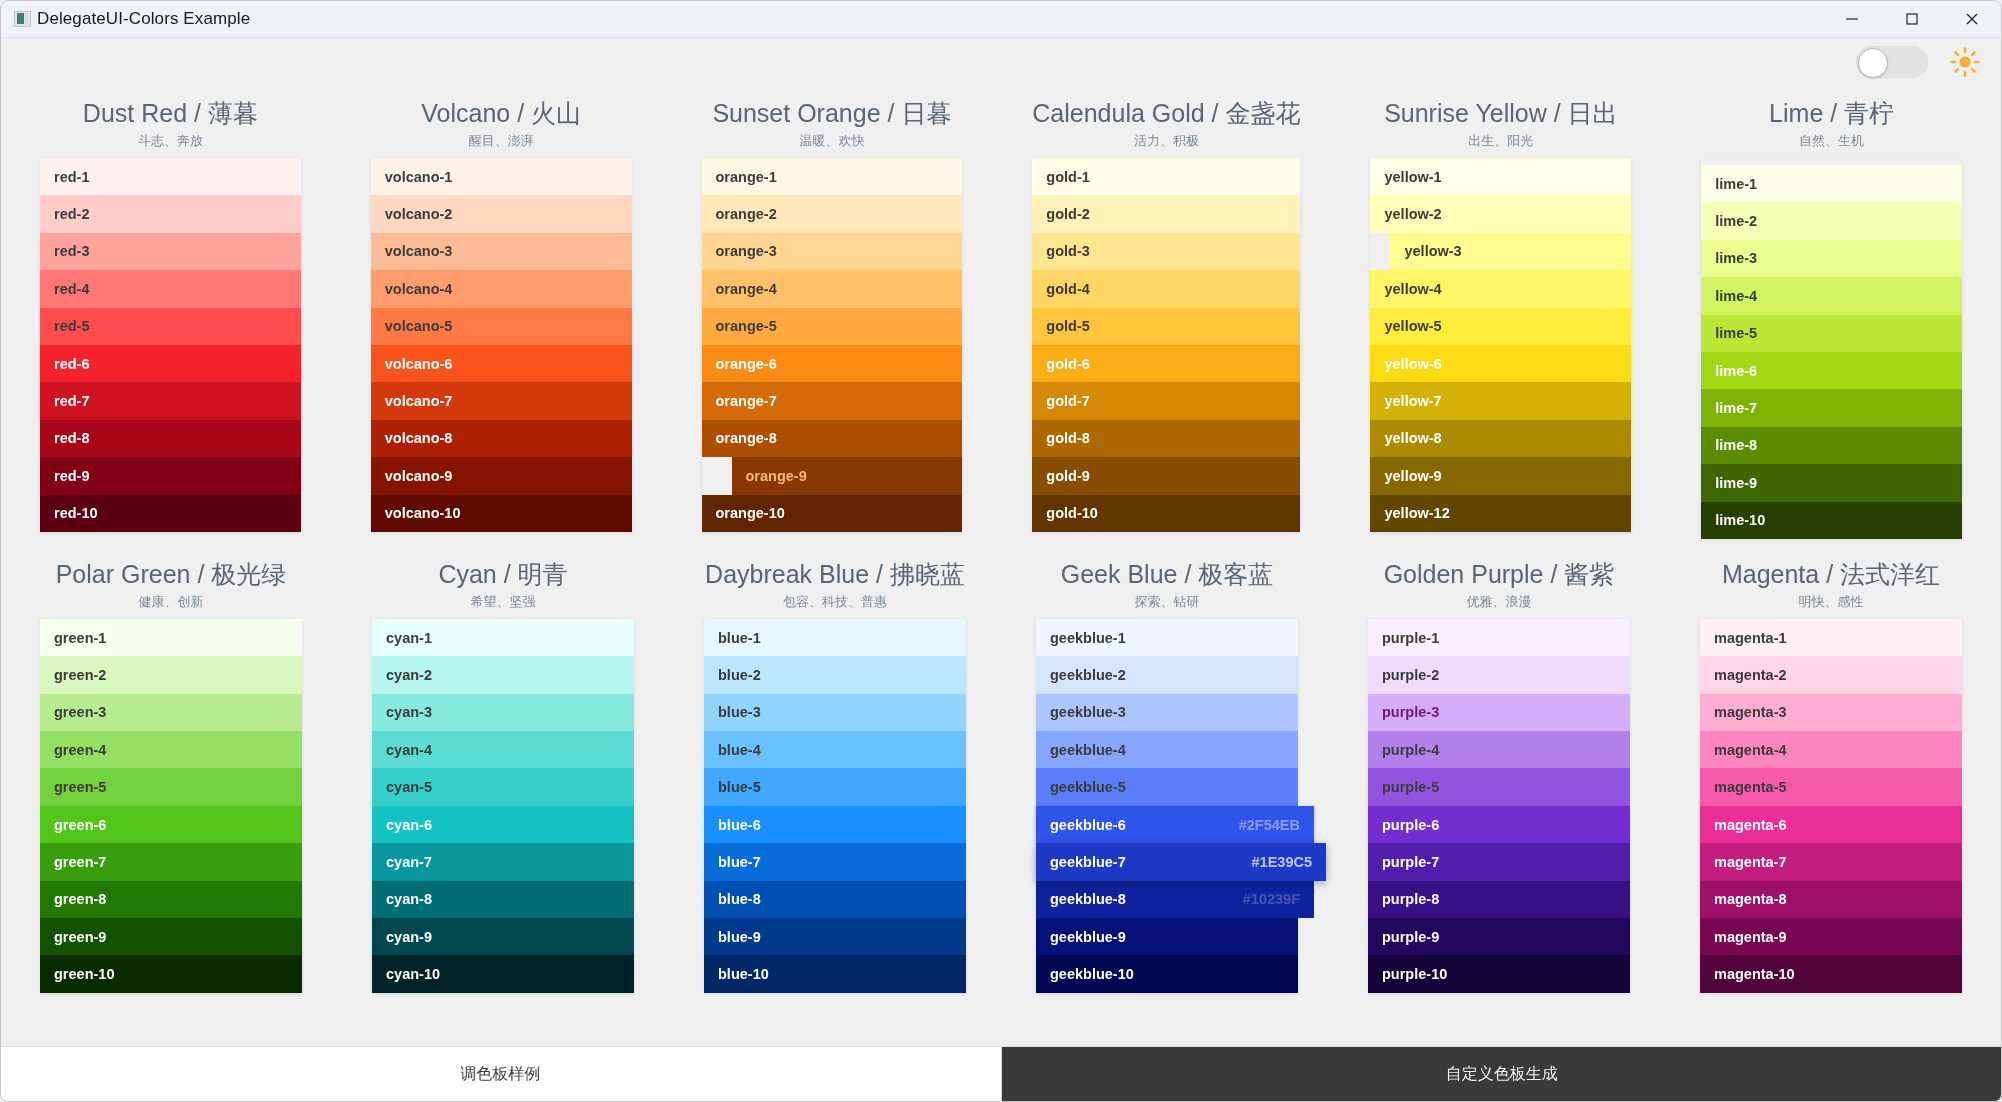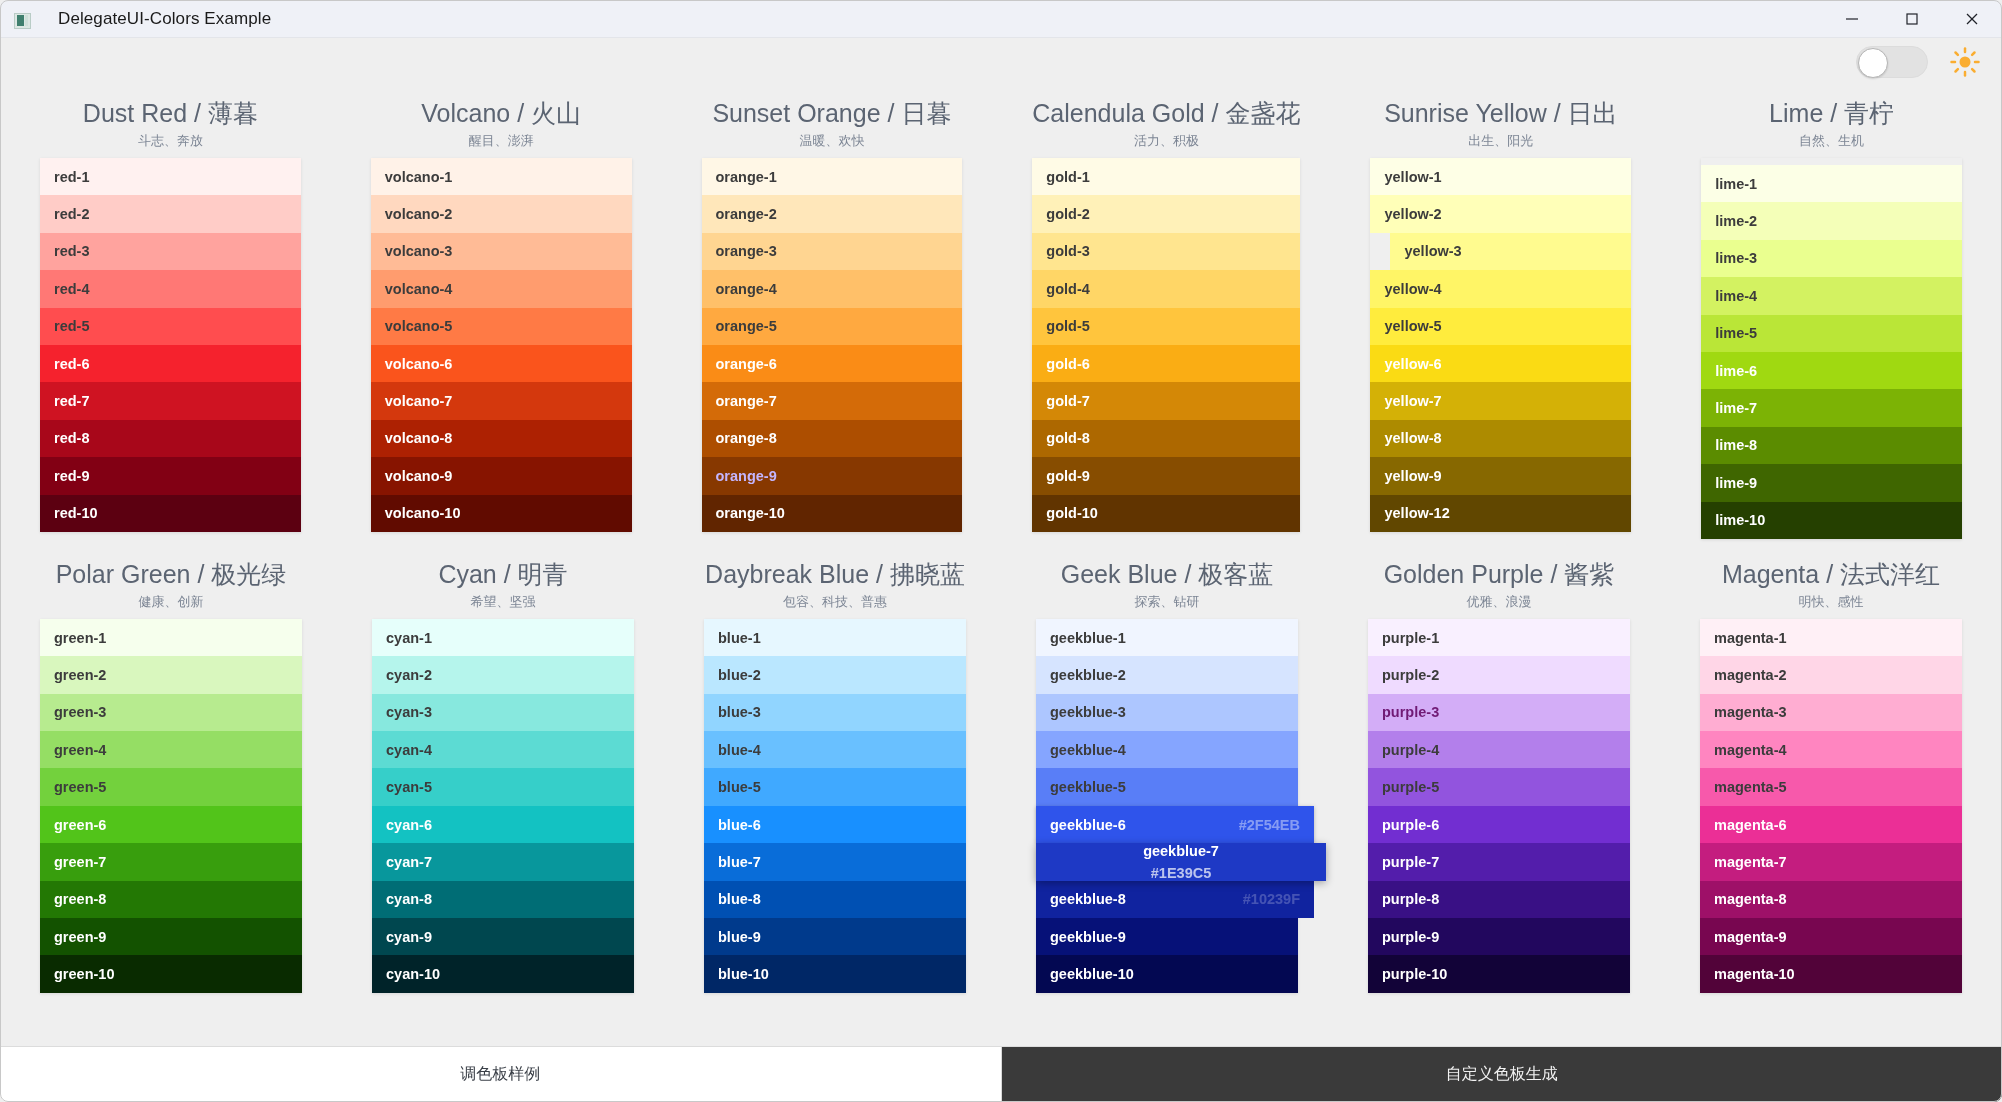--- a/index.html
+++ b/index.html
@@ -18,21 +18,21 @@
 
   
   .titlebar {
     height: 38px; min-height: 38px;
     background: #eff1f7;
     display: flex; align-items: center;
     border-top-left-radius: 8px; border-top-right-radius: 8px;
     border-bottom: 1px solid #e3e5ea;
     position: relative;
   }
-  .titlebar-left { display: flex; align-items: flex-end; padding-left: 14px; gap: 27px; }
+  .titlebar-left { display: flex; align-items: center; padding-left: 14px; gap: 6px; }
   .app-icon {
     width: 17px; height: 16px;
     background: #dde8e4;
     border: 1px solid #b9ccc6;
     display: flex; align-items: center;
     padding: 2px;
   }
   .app-icon i { display: block; width: 7px; height: 11px; background: #3f7f6e; }
   .app-icon i + i { width: 3px; background: #cfe0da; margin-left: 1px; }
   .title-text { font-size: 17px; color: #1a1a1a; letter-spacing: .1px; }
@@ -102,21 +102,21 @@
     display: flex; align-items: center;
     padding: 0 14px;
     font-size: 14.5px;
     font-weight: bold;
     position: relative;
     justify-content: space-between;
   }
   .sw .hex { font-weight: bold; font-size: 14.5px; opacity: .55; }
   
   .sw.hov1 { width: calc(100% + 16px); box-shadow: 0 1px 4px rgba(0,0,0,.25); z-index: 2; }
-  .sw.hov2 { width: calc(100% + 28px); box-shadow: 0 2px 8px rgba(0,0,0,.32); z-index: 3; flex-direction: column; }
+  .sw.hov2 { width: calc(100% + 28px); box-shadow: 0 2px 8px rgba(0,0,0,.32); z-index: 3; }
   .sw.hov3 { width: calc(100% + 16px); z-index: 1; }
   .sw.hov3 .hex { opacity: .22; }
   .sw.hov1 .hex { opacity: .42; }
   .sw.hov2 .hex { opacity: .70; }
 
   
   .tabbar {
     height: 56px; min-height: 56px;
     display: flex;
     border-bottom-left-radius: 8px; border-bottom-right-radius: 8px;
@@ -283,21 +283,21 @@
             </div>
             <div class="sw" style="background: rgb(250, 140, 22); color: rgb(255, 255, 255);">
               <span>orange-6</span>
             </div>
             <div class="sw" style="background: rgb(212, 107, 8); color: rgb(255, 255, 255);">
               <span>orange-7</span>
             </div>
             <div class="sw" style="background: rgb(173, 78, 0); color: rgb(255, 255, 255);">
               <span>orange-8</span>
             </div>
-            <div class="sw" style="background: rgb(135, 56, 0); color: #c4b5fd;">
+            <div class="sw" style="background: rgb(135, 56, 0); color: #fdba74; margin-left: 30px;">
               <span>orange-9</span>
             </div>
             <div class="sw" style="background: rgb(97, 37, 0); color: rgb(255, 255, 255); text-align: center;">
               <span>orange-10</span>
             </div>
           </div>
         </div>
         <div class="palette">
           <div class="pal-title">Calendula Gold / 金盏花</div>
           <div class="pal-sub">活力、积极</div>

